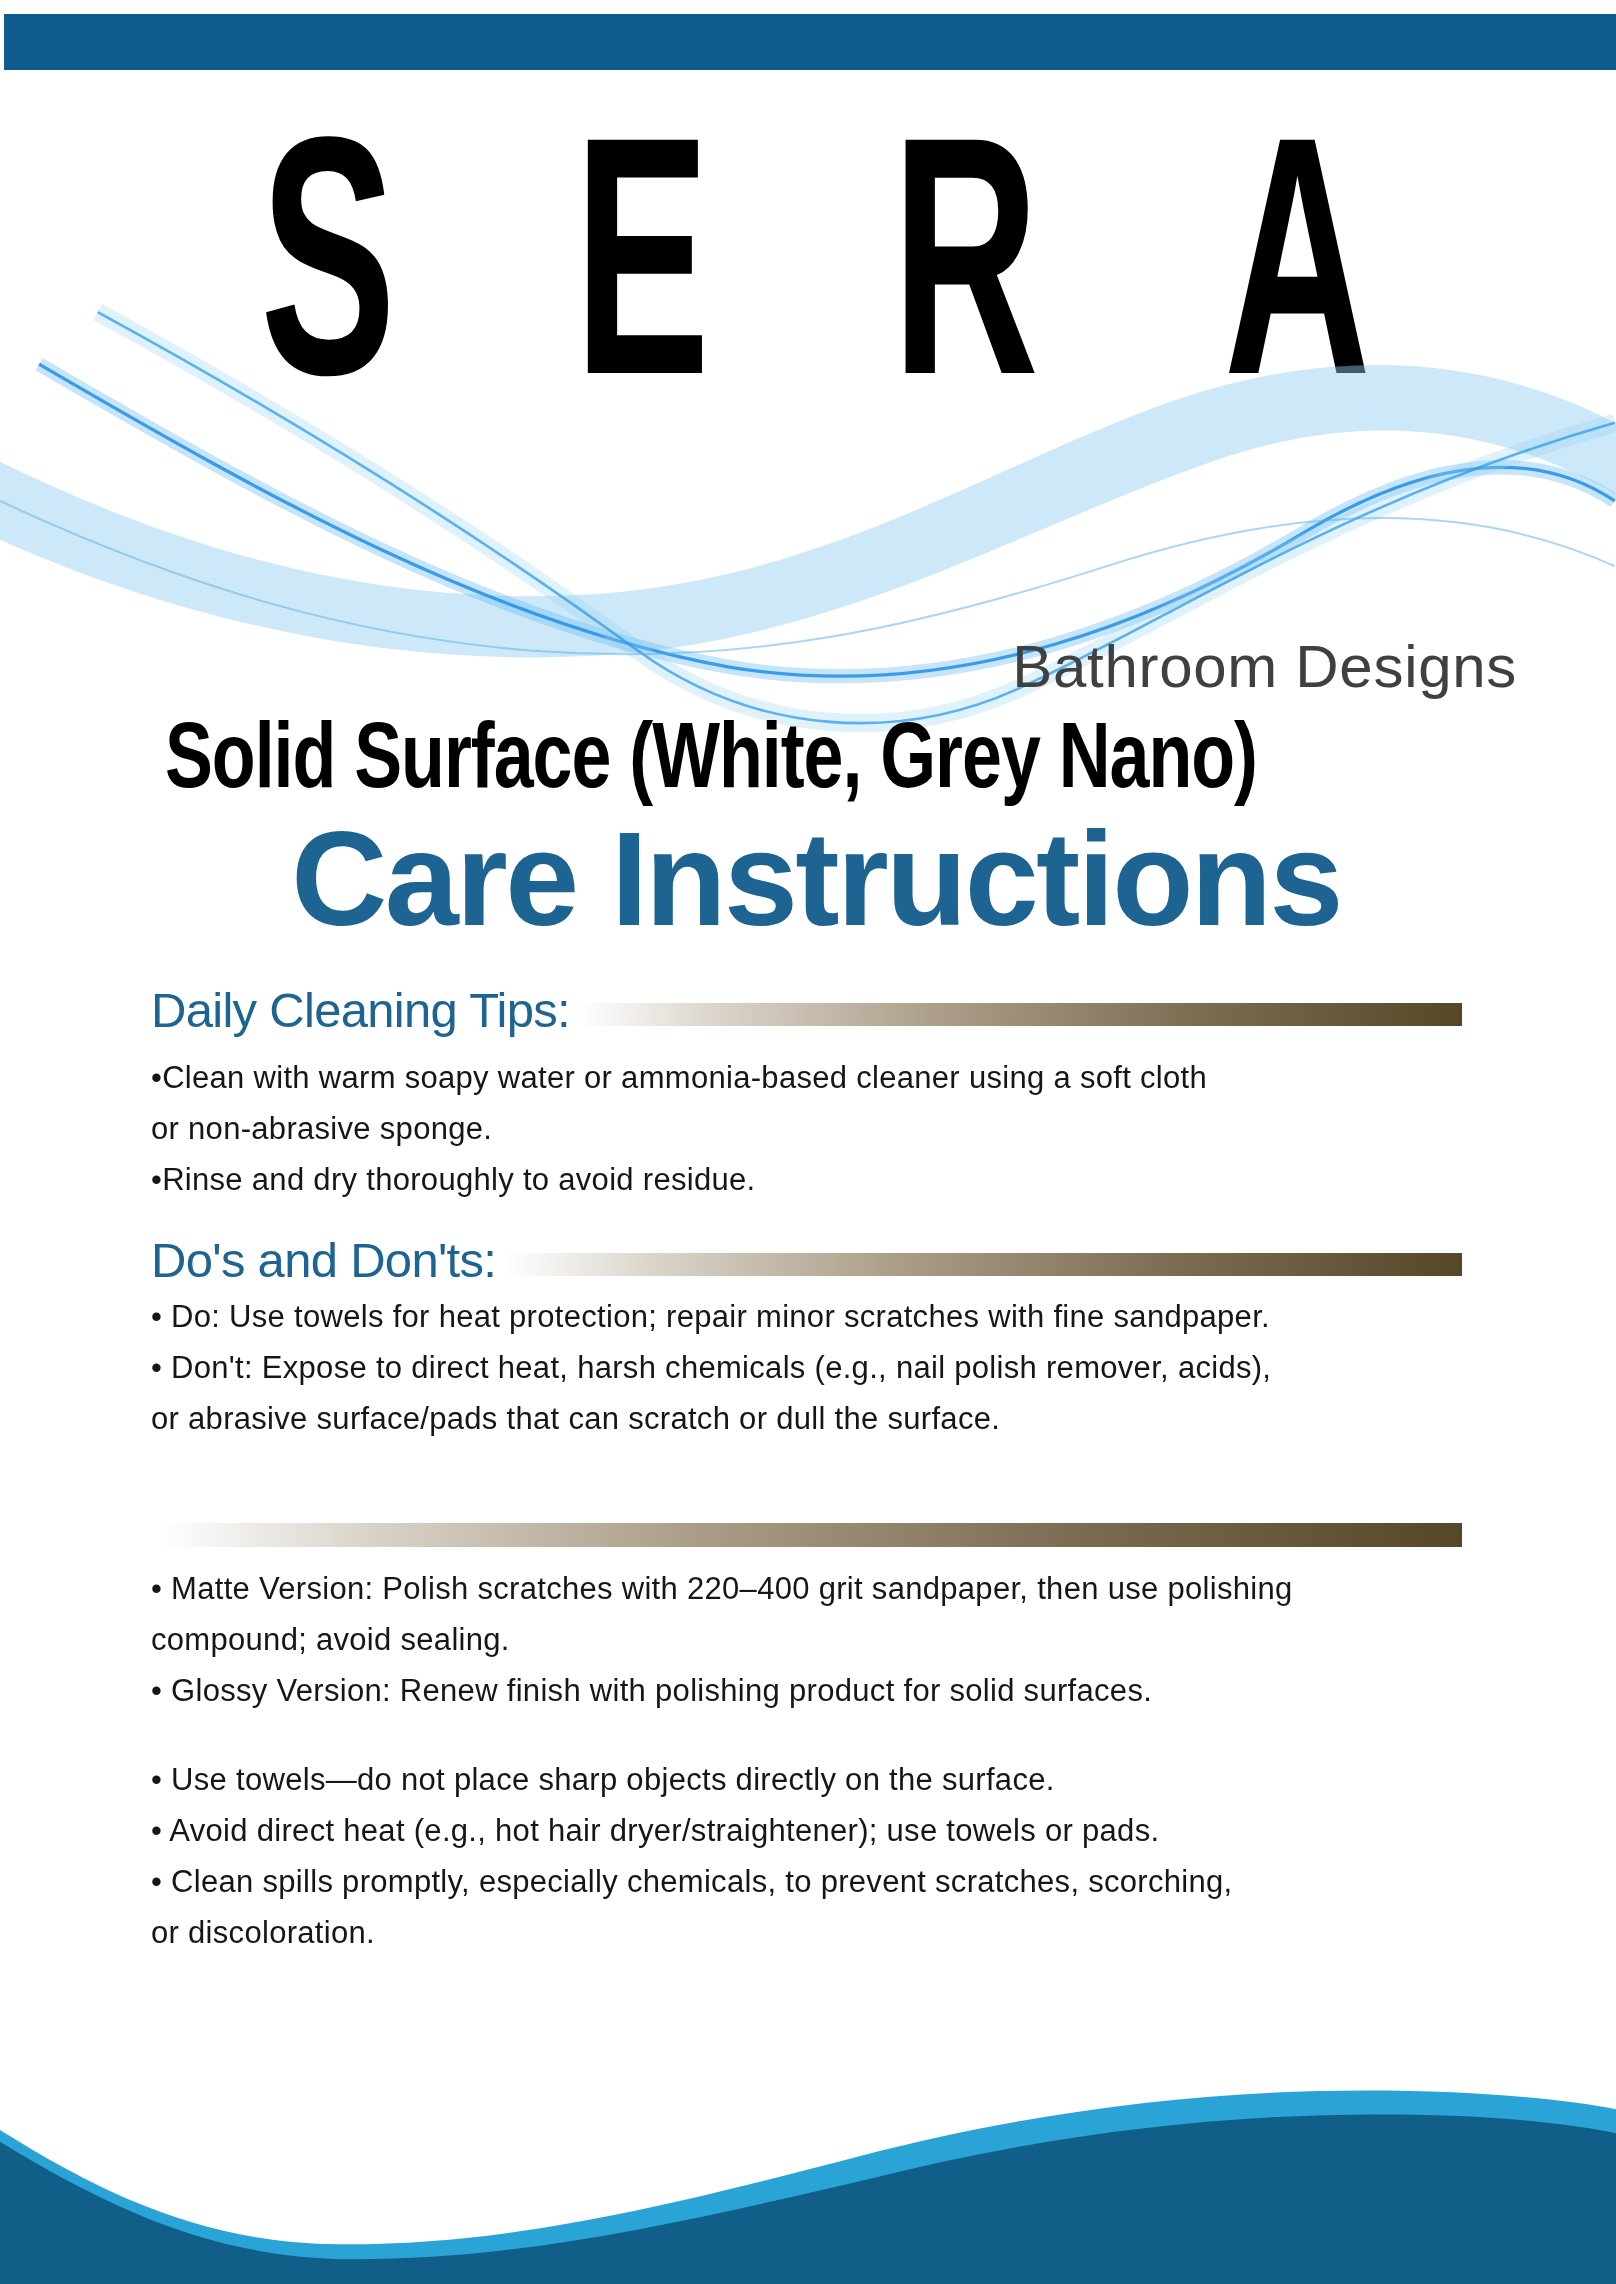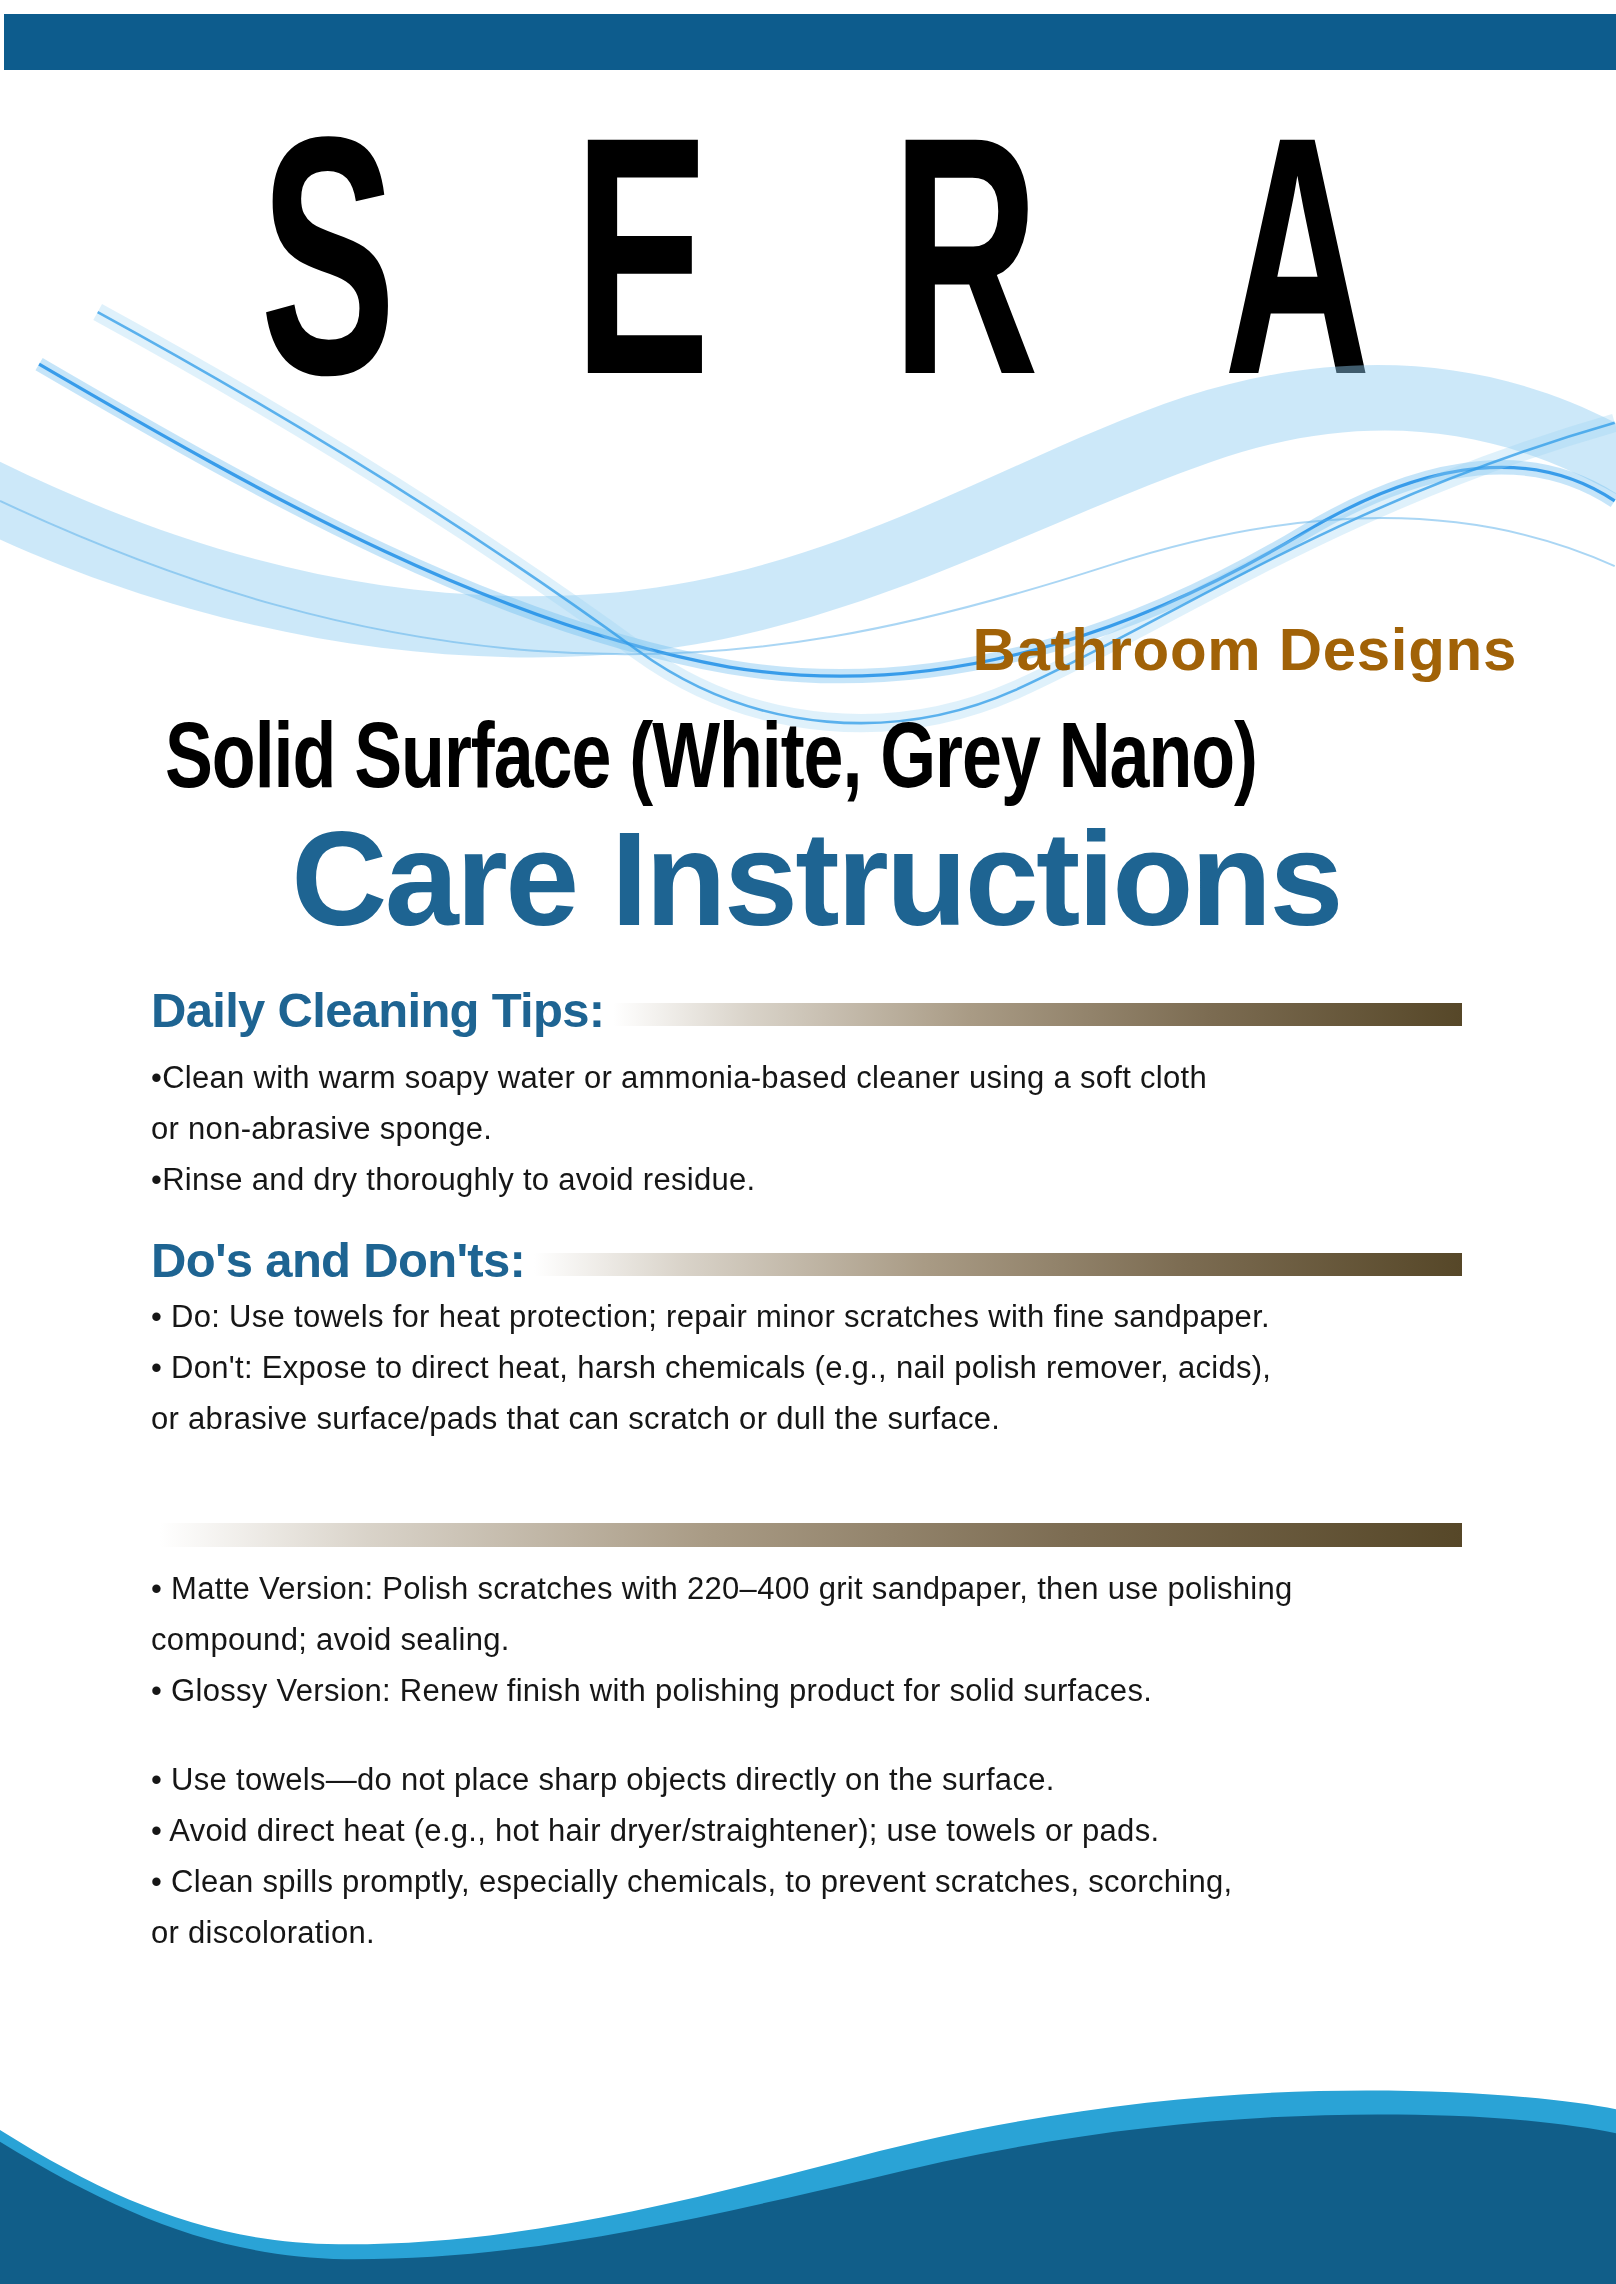--- a/index.html
+++ b/index.html
@@ -17,43 +17,43 @@
   }
   .logo span{
     font-size:339px;line-height:251px;font-weight:700;color:#000;
     transform:scaleX(0.60);transform-origin:center top;letter-spacing:0;
   }
   
   .wave-top{position:absolute;left:0;top:286px;width:1616px;height:469px;}
   .wave-bottom{position:absolute;left:0;top:2044px;width:1616px;height:240px;}
   
   .tagline{
-    position:absolute;right:99px;top:615px;font-size:60px;font-weight:700;
-    color:#a16207;letter-spacing:0.7px;white-space:nowrap;
+    position:absolute;right:99px;top:632px;font-size:60px;font-weight:400;
+    color:#404040;letter-spacing:0.7px;white-space:nowrap;
   }
   
   .subtitle-row{
     position:absolute;left:0;top:703px;width:1421px;display:flex;justify-content:center;text-align:right;
   }
   .subtitle{
     font-size:92px;font-weight:700;color:#000;white-space:nowrap;
     transform:scaleX(0.78);transform-origin:center;letter-spacing:-1.3px;
   }
   .main-title-row{
     position:absolute;left:8px;top:803px;width:1616px;display:flex;justify-content:center;
   }
   .main-title{
     font-size:133px;font-weight:700;color:#1e6492;letter-spacing:-2.6px;white-space:nowrap;
   }
   
   .content{position:absolute;left:151px;top:982px;width:1311px;}
   .section{margin:0;}
   .heading-row{display:flex;align-items:center;}
   .heading{
-    font-size:49px;font-weight:700;color:#1e6492;white-space:nowrap;letter-spacing:-0.7px;
+    font-size:49px;font-weight:400;color:#1e6492;white-space:nowrap;letter-spacing:-0.7px;
   }
   .grad-bar{
     flex:1;height:23.4px;margin-left:9px;margin-top:9px;
     background:linear-gradient(90deg, rgba(255,255,255,0) 0%, #d9d3c9 16%,
                #a99b85 42%, #7c6c52 70%, #564728 100%);
   }
   .line{
     font-size:31px;line-height:51px;white-space:nowrap;color:#161616;letter-spacing:0.3px;
   }
   .lines{margin-top:14.3px;}

